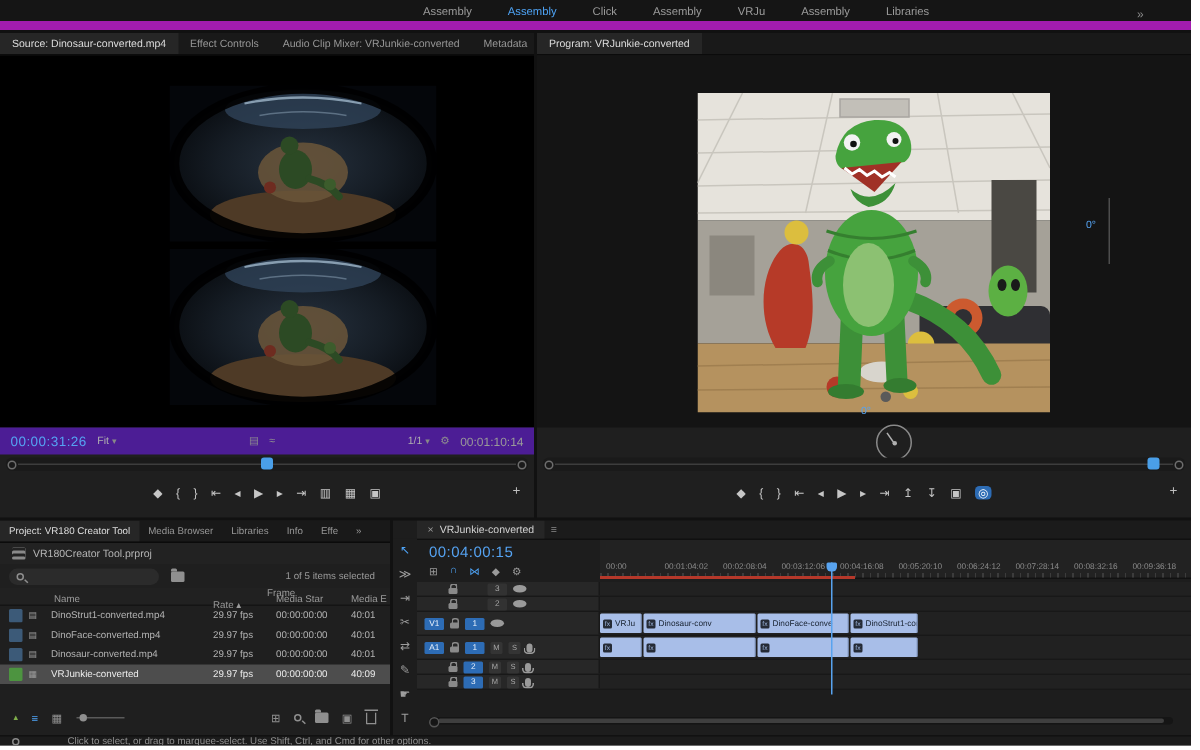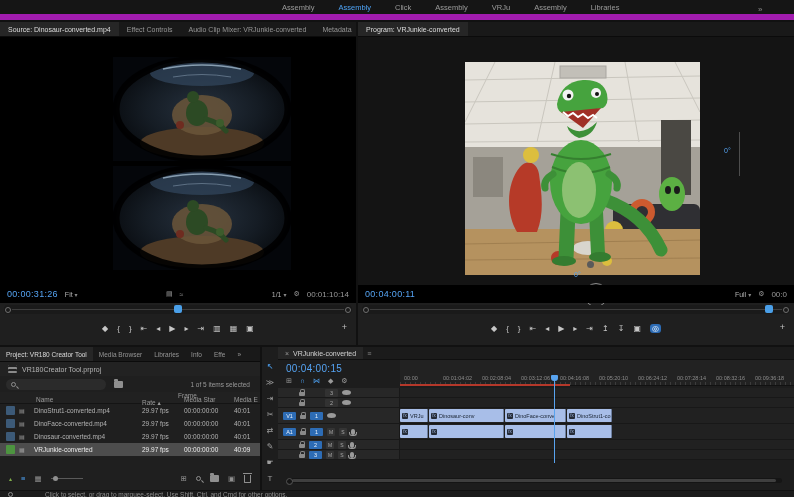--- a/index.html
+++ b/index.html
@@ -15,21 +15,21 @@
   .src{left:0;top:22px;width:356px;height:323px}
   .prg{left:358px;top:22px;width:436px;height:323px}
   .prj{left:0;top:347px;width:260px;height:143px}
   .tl {left:262px;top:347px;width:532px;height:143px;background:#1d1d1d}
   .ptabs{height:15px;background:#191919;display:flex;align-items:center;font-size:7px;color:#969696;border-bottom:1px solid #0b0b0b;white-space:nowrap;overflow:hidden}
   .ptabs .tab{padding:0 8px;height:100%;display:flex;align-items:center}
   .ptabs .tab.is-active{background:#262626;color:#dddddd}
   
   .mon-video{position:absolute;top:15px;left:0;right:0;height:248px;background:#141414}
   .src .mon-video{background:#000}
-  .mon-bar{position:absolute;left:0;right:0;top:263px;height:18px;display:flex;align-items:center;background:#000000;
+  .mon-bar{position:absolute;left:0;right:0;top:263px;height:18px;display:flex;align-items:center;background:#4c1d95;
            font-size:7px;color:#b0b0b0;padding:0 7px;gap:7px}
   .grow{flex:1}
   .tc{color:#55a3f2;font-size:9px;letter-spacing:.3px}
   .dur{color:#999;font-size:8px}
   .caret{color:#888;font-size:6px}
   .miniic{color:#8f8f8f;font-size:7px}
   .scrub{position:absolute;left:4px;right:4px;top:283px;height:9px;background:#1a1a1a;border-radius:4px}
   .scrub .track{position:absolute;left:8px;right:8px;top:4px;height:1px;background:#3d3d3d}
   .scrub:before,.scrub:after{content:"";position:absolute;top:2px;width:4px;height:4px;border:1px solid #6e6e6e;border-radius:50%}
   .scrub:before{left:1px}.scrub:after{right:1px}
@@ -272,27 +272,20 @@
           <circle cx="104" cy="34" r="2.2" fill="#111"></circle>
         <circle cx="131" cy="31" r="5" fill="#f2f2f2"></circle>
           <circle cx="132" cy="32" r="2" fill="#111"></circle>
       </svg>
       <div class="vr-slider"></div>
       <span class="vr-pitch">0°</span>
       <div class="vr-knob"></div>
       <span class="vr-yaw">0°</span>
       <div class="vr-dial"></div>
     </div>
-    <div class="mon-bar">
-      <span class="tc">00:04:00:11</span>
-      <span class="grow"></span>
-      <span><span>Full</span> <span class="caret">▾</span></span>
-      <span class="miniic">⚙</span>
-      <span class="dur">00:0</span>
-    </div>
     <div class="scrub">
       <div class="track"></div>
       <div class="ph" style="left:calc(95% - 4px)"></div>
     </div>
     <div class="transport">
 
     <span class="t">◆</span>
         <span class="t">{</span>
         <span class="t">}</span>
         <span class="t">⇤</span>

